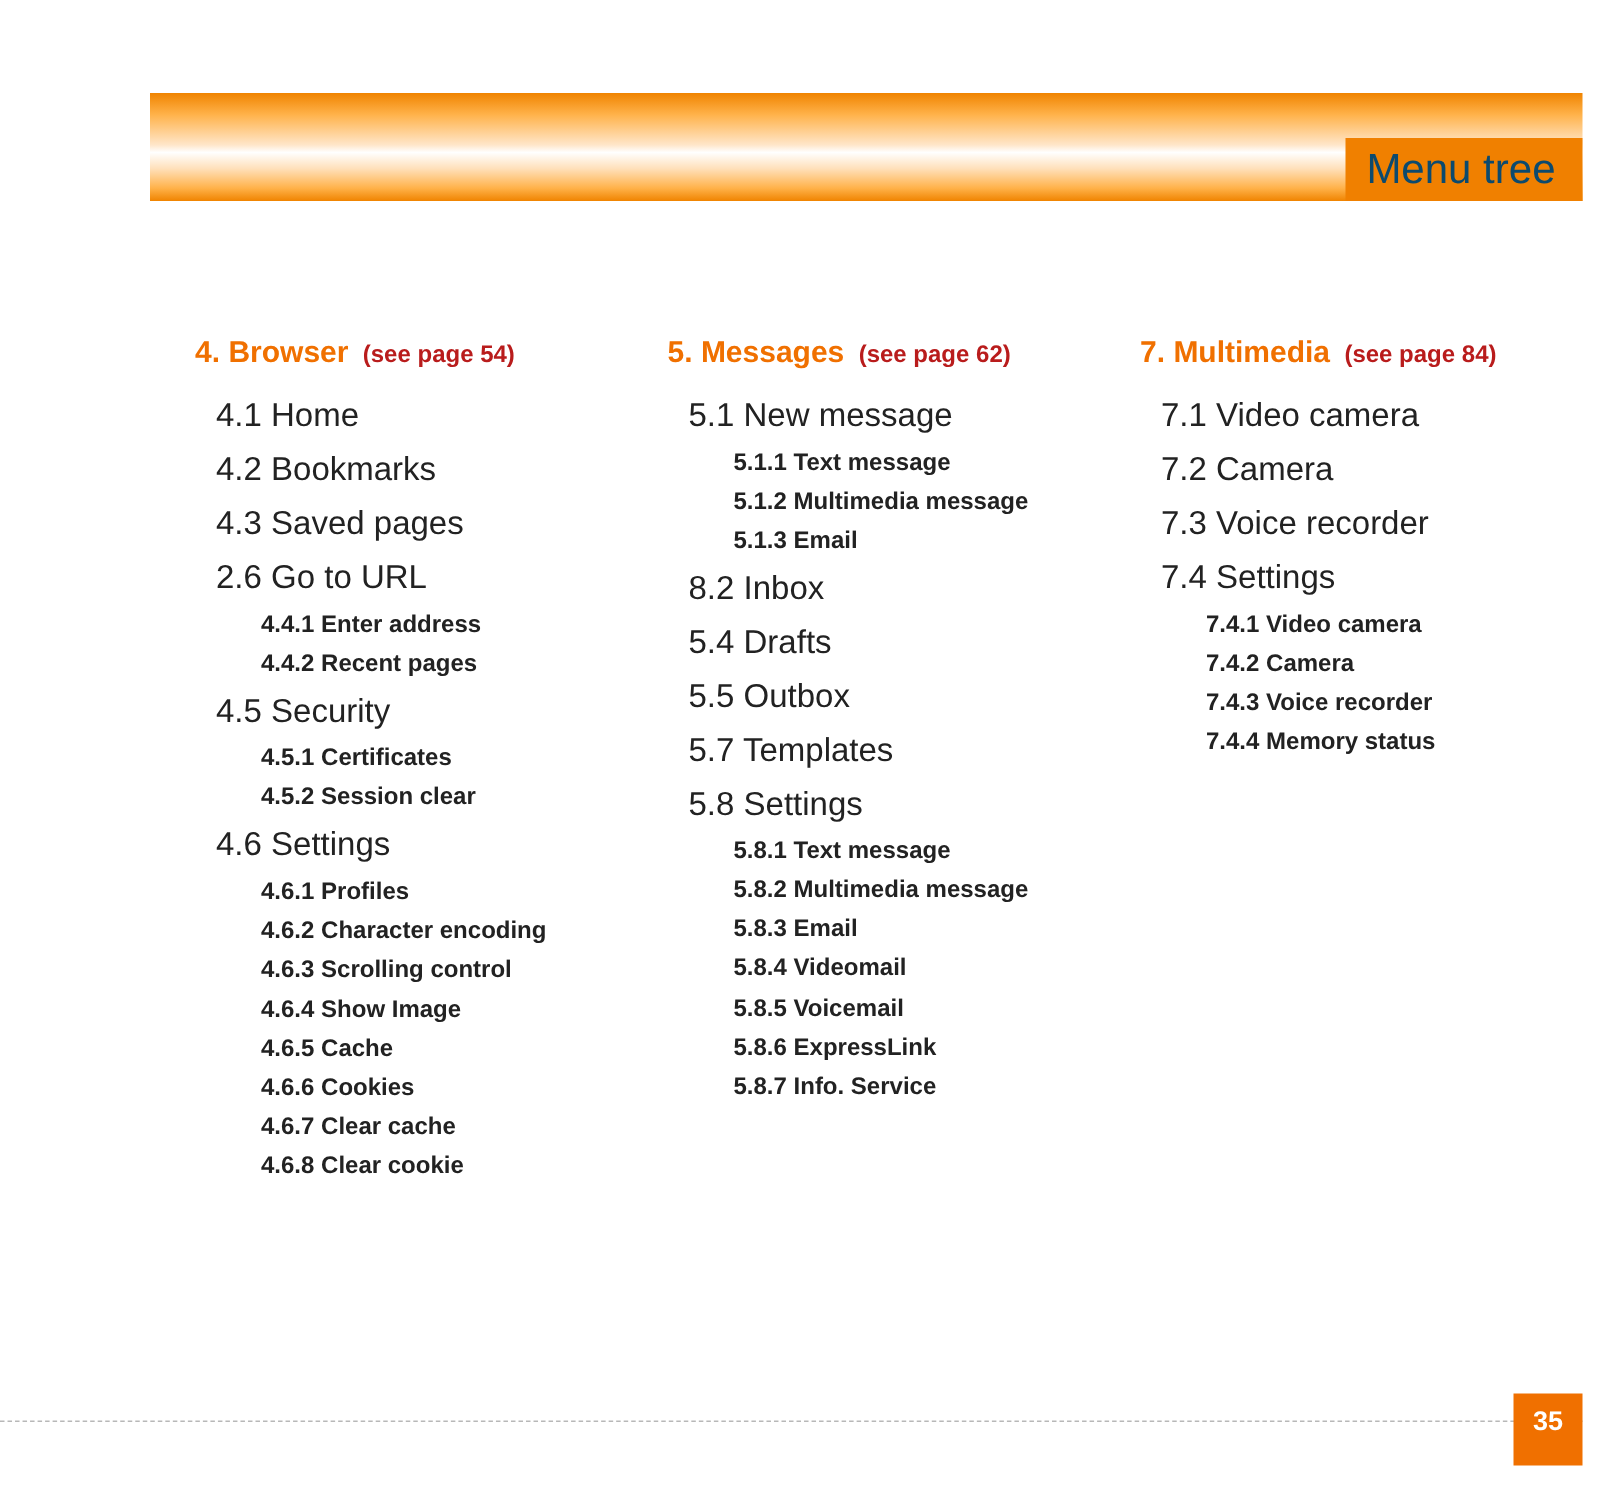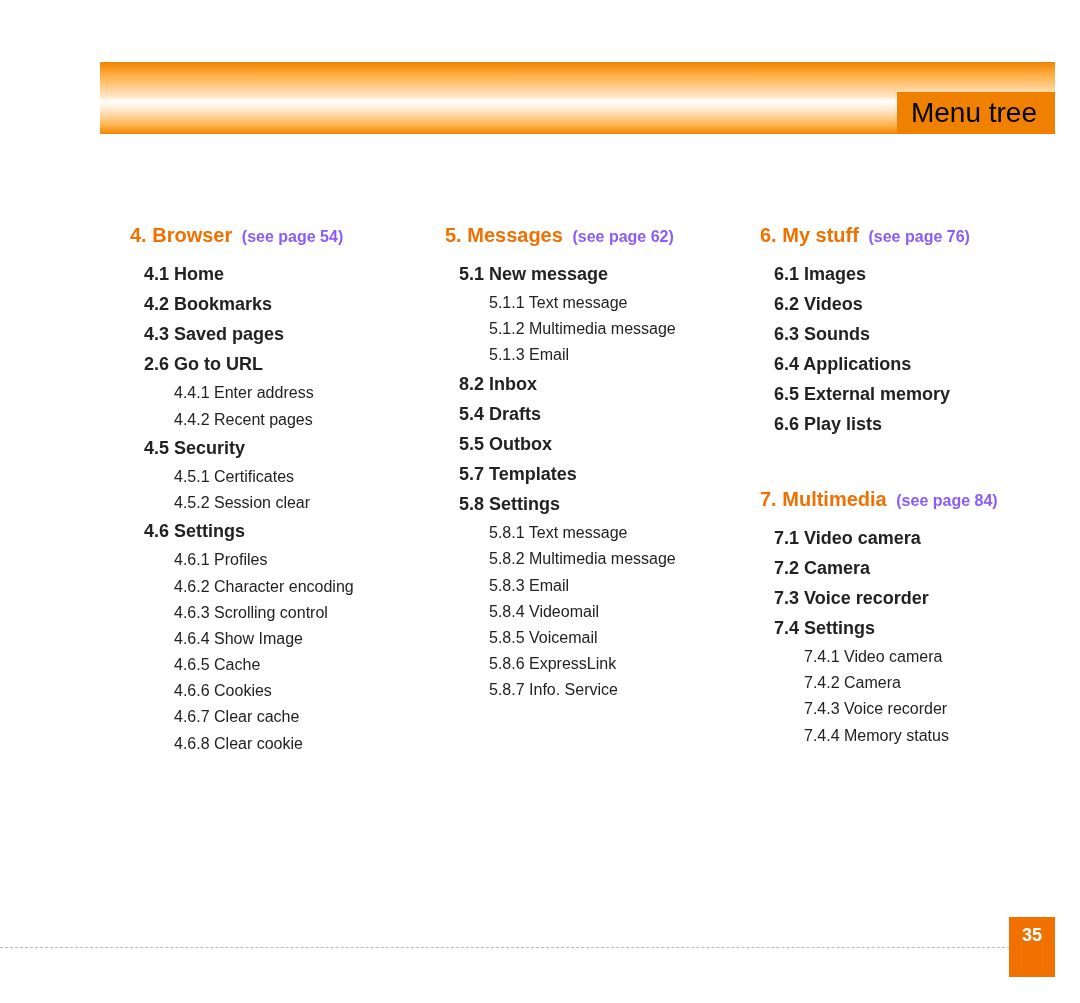--- a/index.html
+++ b/index.html
@@ -24,68 +24,68 @@
     background: linear-gradient(to bottom,
        #f08400 0%, #ffb24a 20%, #ffe6c9 48%, #ffffff 55%,
        #ffe0ba 70%, #ffb24a 88%, #f08400 100%);
   }
   .title-tab {
     position: absolute;
     right: 0;
     top: 30px;
     height: 42px;
     background: #f08000;
-    color: #000000;
+    color: #0c4a6e;
     font-size: 28px;
     line-height: 42px;
     padding: 0 18px 0 14px;
     font-weight: 400;
   }
   .content {
     display: flex;
     gap: 20px;
     padding: 90px 0 0 30px;
   }
   .col { flex: 1 1 0; min-width: 0; }
   .section { margin-bottom: 50px; }
   .sec-head {
     font-size: 20px;
     font-weight: bold;
     margin-bottom: 14px;
     white-space: nowrap;
   }
   .sec-head .num, .sec-head .name { color: #f07000; }
-  .sec-head .see { color: #8b5cf6; font-size: 16px; font-weight: bold; margin-left: 4px; }
+  .sec-head .see { color: #b91c1c; font-size: 16px; font-weight: bold; margin-left: 4px; }
   .lvl2 {
-    font-size: 18px;
-    font-weight: bold;
+    font-size: 22px;
+    font-weight: normal;
     color: #222;
     margin: 4px 0 4px 14px;
     line-height: 1.45;
   }
   .lvl3 {
     font-size: 16px;
-    font-weight: normal;
+    font-weight: bold;
     color: #222;
     margin: 3px 0 3px 44px;
     line-height: 1.45;
   }
   .footer-rule {
     position: absolute;
     left: 0;
     right: 25px;
     bottom: 55px;
     border-top: 1.5px dashed #b8b8b8;
   }
   .page-number {
     position: absolute;
     right: 25px;
     bottom: 26px;
     width: 46px;
-    height: 60px;
+    height: 48px;
     background: #f07000;
     color: #ffffff;
     font-size: 18px;
     font-weight: bold;
     text-align: center;
     padding-top: 8px;
   }
 </style>
 </head>
 <body>
@@ -135,29 +135,20 @@
           <div class="lvl3">5.8.2 Multimedia message</div>
           <div class="lvl3">5.8.3 Email</div>
           <div class="lvl3">5.8.4 Videomail</div>
           <div class="lvl3">5.8.5 Voicemail</div>
           <div class="lvl3">5.8.6 ExpressLink</div>
           <div class="lvl3">5.8.7 Info. Service</div>
         </div>
       </div>
       <div class="col">
         <div class="section">
-          <div class="sec-head"><span class="num">6.</span> <span class="name"> My stuff</span>  <span class="see">(see page 76)</span></div>
-          <div class="lvl2">6.1 Images</div>
-          <div class="lvl2">6.2 Videos</div>
-          <div class="lvl2">6.3 Sounds</div>
-          <div class="lvl2">6.4 Applications</div>
-          <div class="lvl2">6.5 External memory</div>
-          <div class="lvl2">6.6 Play lists</div>
-        </div>
-        <div class="section">
           <div class="sec-head"><span class="num">7.</span> <span class="name"> Multimedia</span>  <span class="see">(see page 84)</span></div>
           <div class="lvl2">7.1 Video camera</div>
           <div class="lvl2">7.2 Camera</div>
           <div class="lvl2">7.3 Voice recorder</div>
           <div class="lvl2">7.4 Settings</div>
           <div class="lvl3">7.4.1 Video camera</div>
           <div class="lvl3">7.4.2 Camera</div>
           <div class="lvl3">7.4.3 Voice recorder</div>
           <div class="lvl3">7.4.4 Memory status</div>
         </div>

